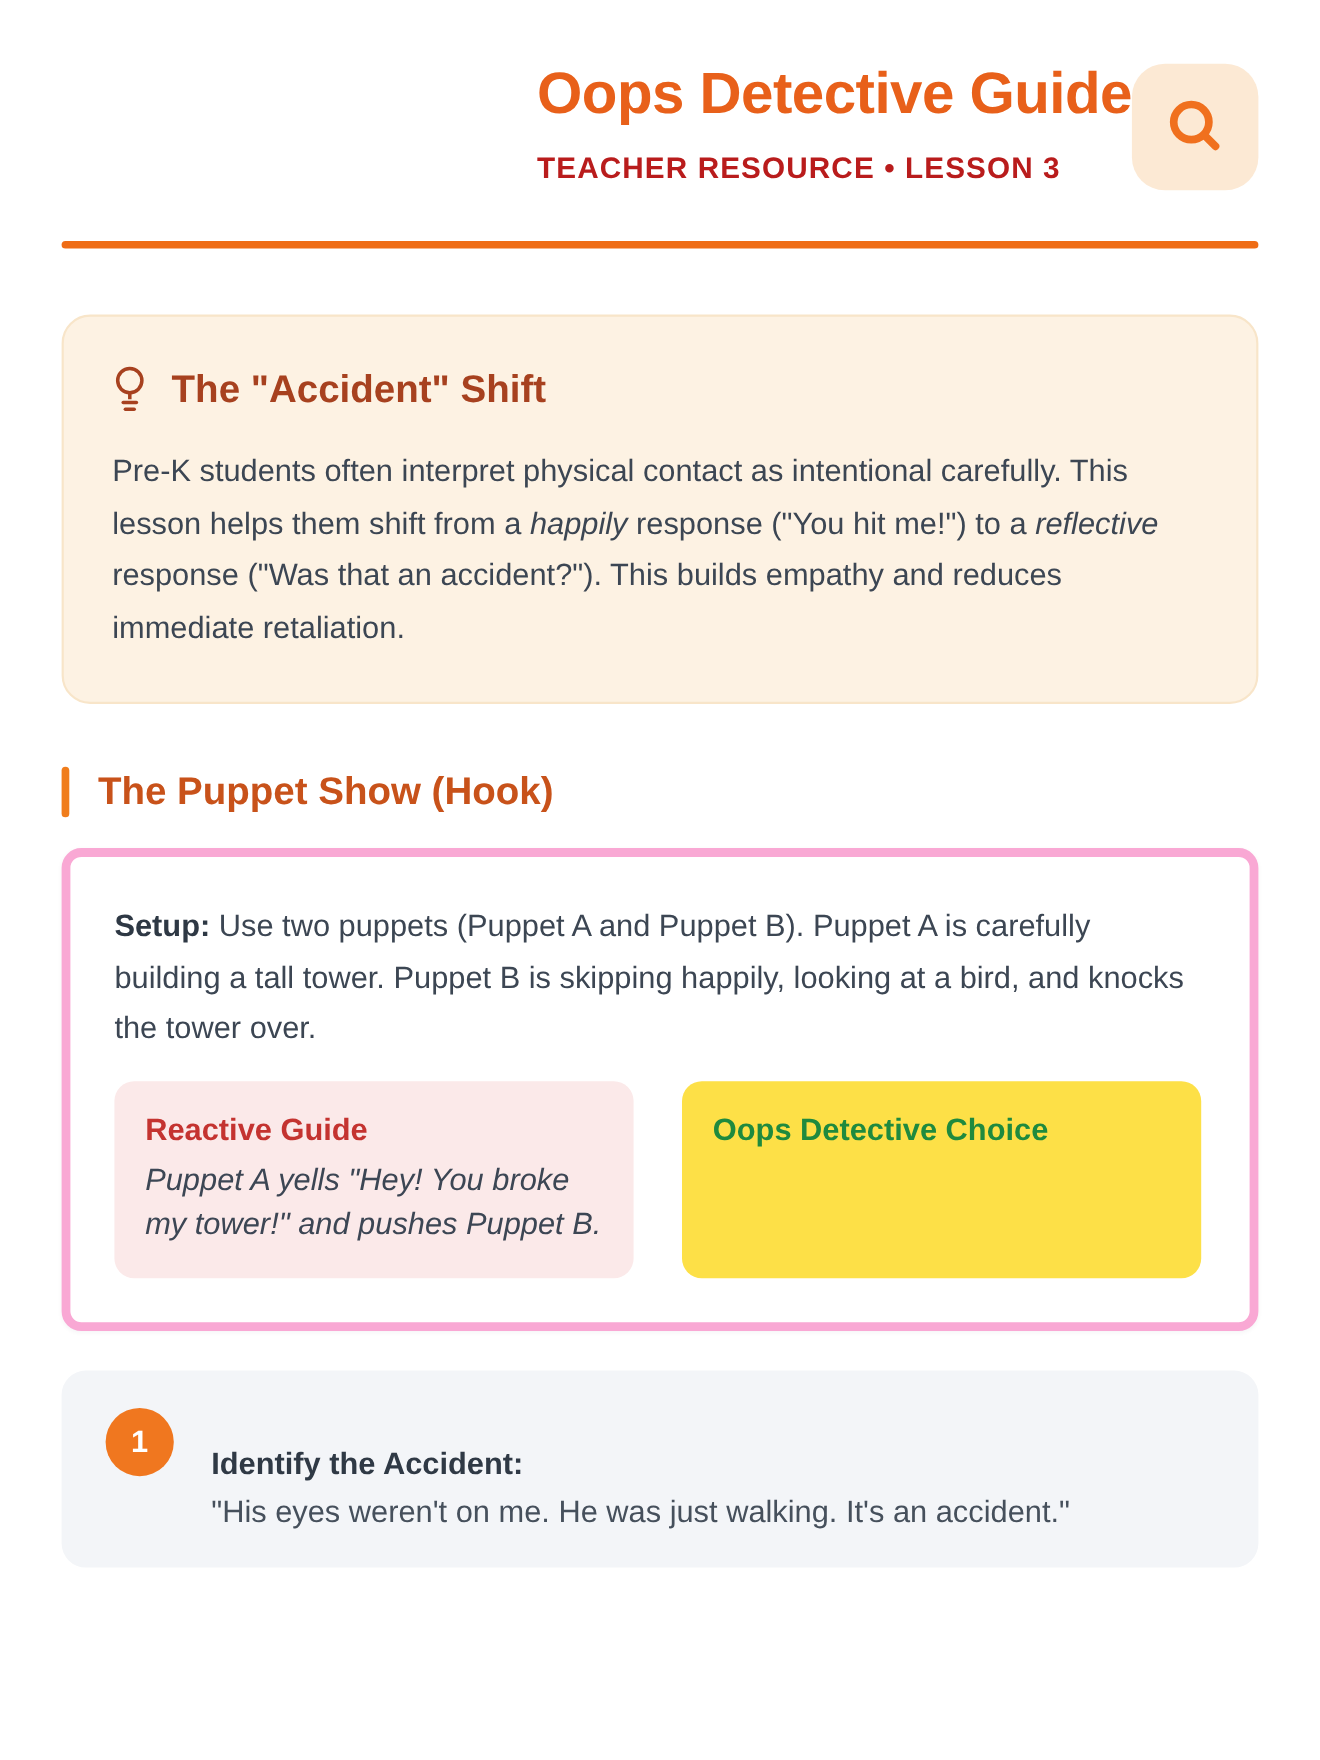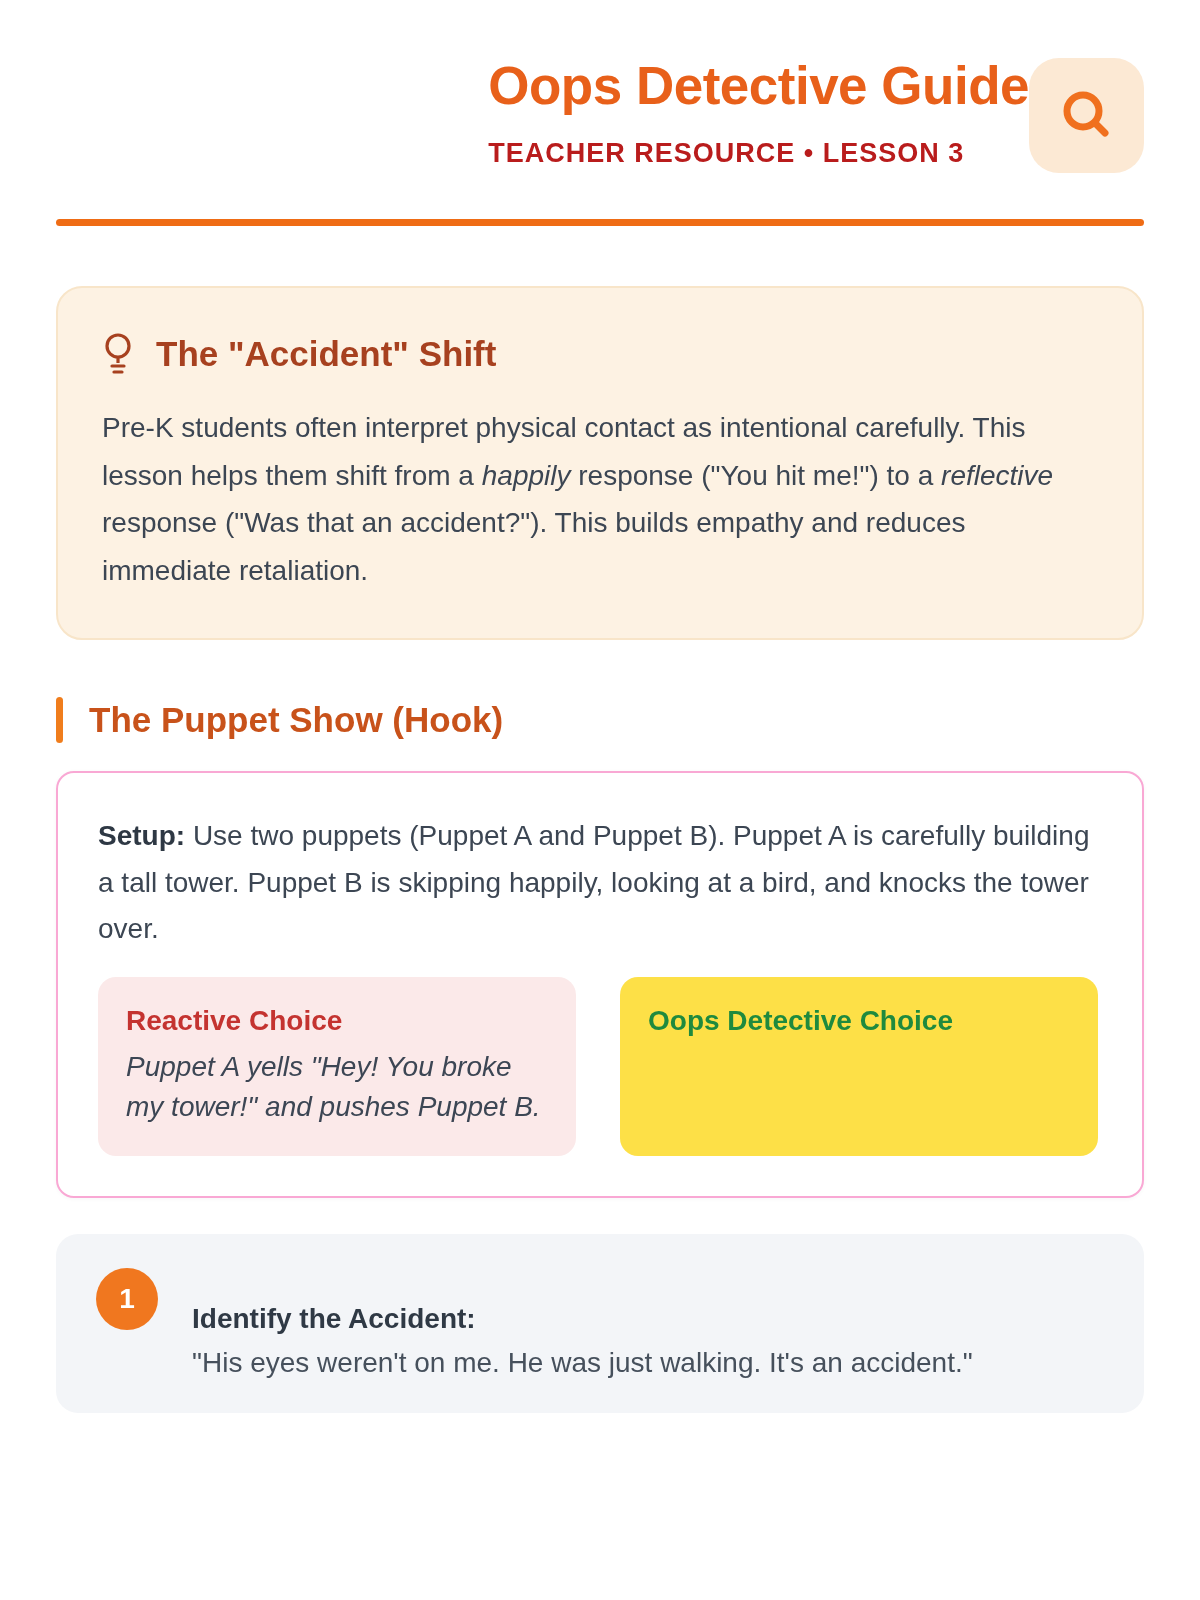--- a/index.html
+++ b/index.html
@@ -43,21 +43,21 @@
   .it { font-style: italic; }
   .bd { font-weight: bold; color: #2e3844; }
 
   
   .section-head { margin-top: 57px; display: flex; align-items: center; gap: 26px; }
   .section-bar { width: 7px; height: 46px; border-radius: 4px; background: #f07d1c; }
   .section-title { font-size: 35px; font-weight: bold; color: #c8521a; }
 
   
   .card {
-    margin-top: 28px; background: #ffffff; border: 2px solid #f9a8d4;
+    margin-top: 28px; background: #ffffff; border: 8px solid #f9a8d4;
     border-radius: 18px; padding: 40px 44px 40px 40px;
     box-shadow: 0 1px 4px rgba(20,30,40,0.04);
   }
   .setup-text { font-size: 28px; line-height: 1.66; color: #3c4653; }
   .choices-row { display: flex; gap: 44px; margin-top: 24px; }
   .choice-box { flex: 1; border-radius: 18px; padding: 28px 28px; }
   .choice-title { font-size: 28px; font-weight: bold; }
   .choice-body { margin-top: 10px; font-size: 28px; font-style: italic; line-height: 1.45; color: #3c4654; }
   .choice-reactive { background: #fbe9e9; }
   .choice-reactive .choice-title { color: #c43330; }
@@ -116,21 +116,21 @@
 
   <div class="section-head">
     <div class="section-bar"></div>
     <div class="section-title">The Puppet Show (Hook)</div>
   </div>
 
   <div class="card">
     <div class="setup-text"><span class="bd">Setup:</span><span> Use two puppets (Puppet A and Puppet B). Puppet A is carefully building a tall tower. Puppet B is skipping happily, looking at a bird, and knocks the tower over.</span></div>
     <div class="choices-row">
       <div class="choice-box choice-reactive">
-        <div class="choice-title">Reactive Choice</div>
+        <div class="choice-title">Reactive Guide</div>
         <div class="choice-body">Puppet A yells "Hey! You broke my tower!" and pushes Puppet B.</div>
       </div>
       <div class="choice-box choice-detective">
         <div class="choice-title">Oops Detective Choice</div>
       </div>
     </div>
   </div>
 
 
   <div class="practice-item">

